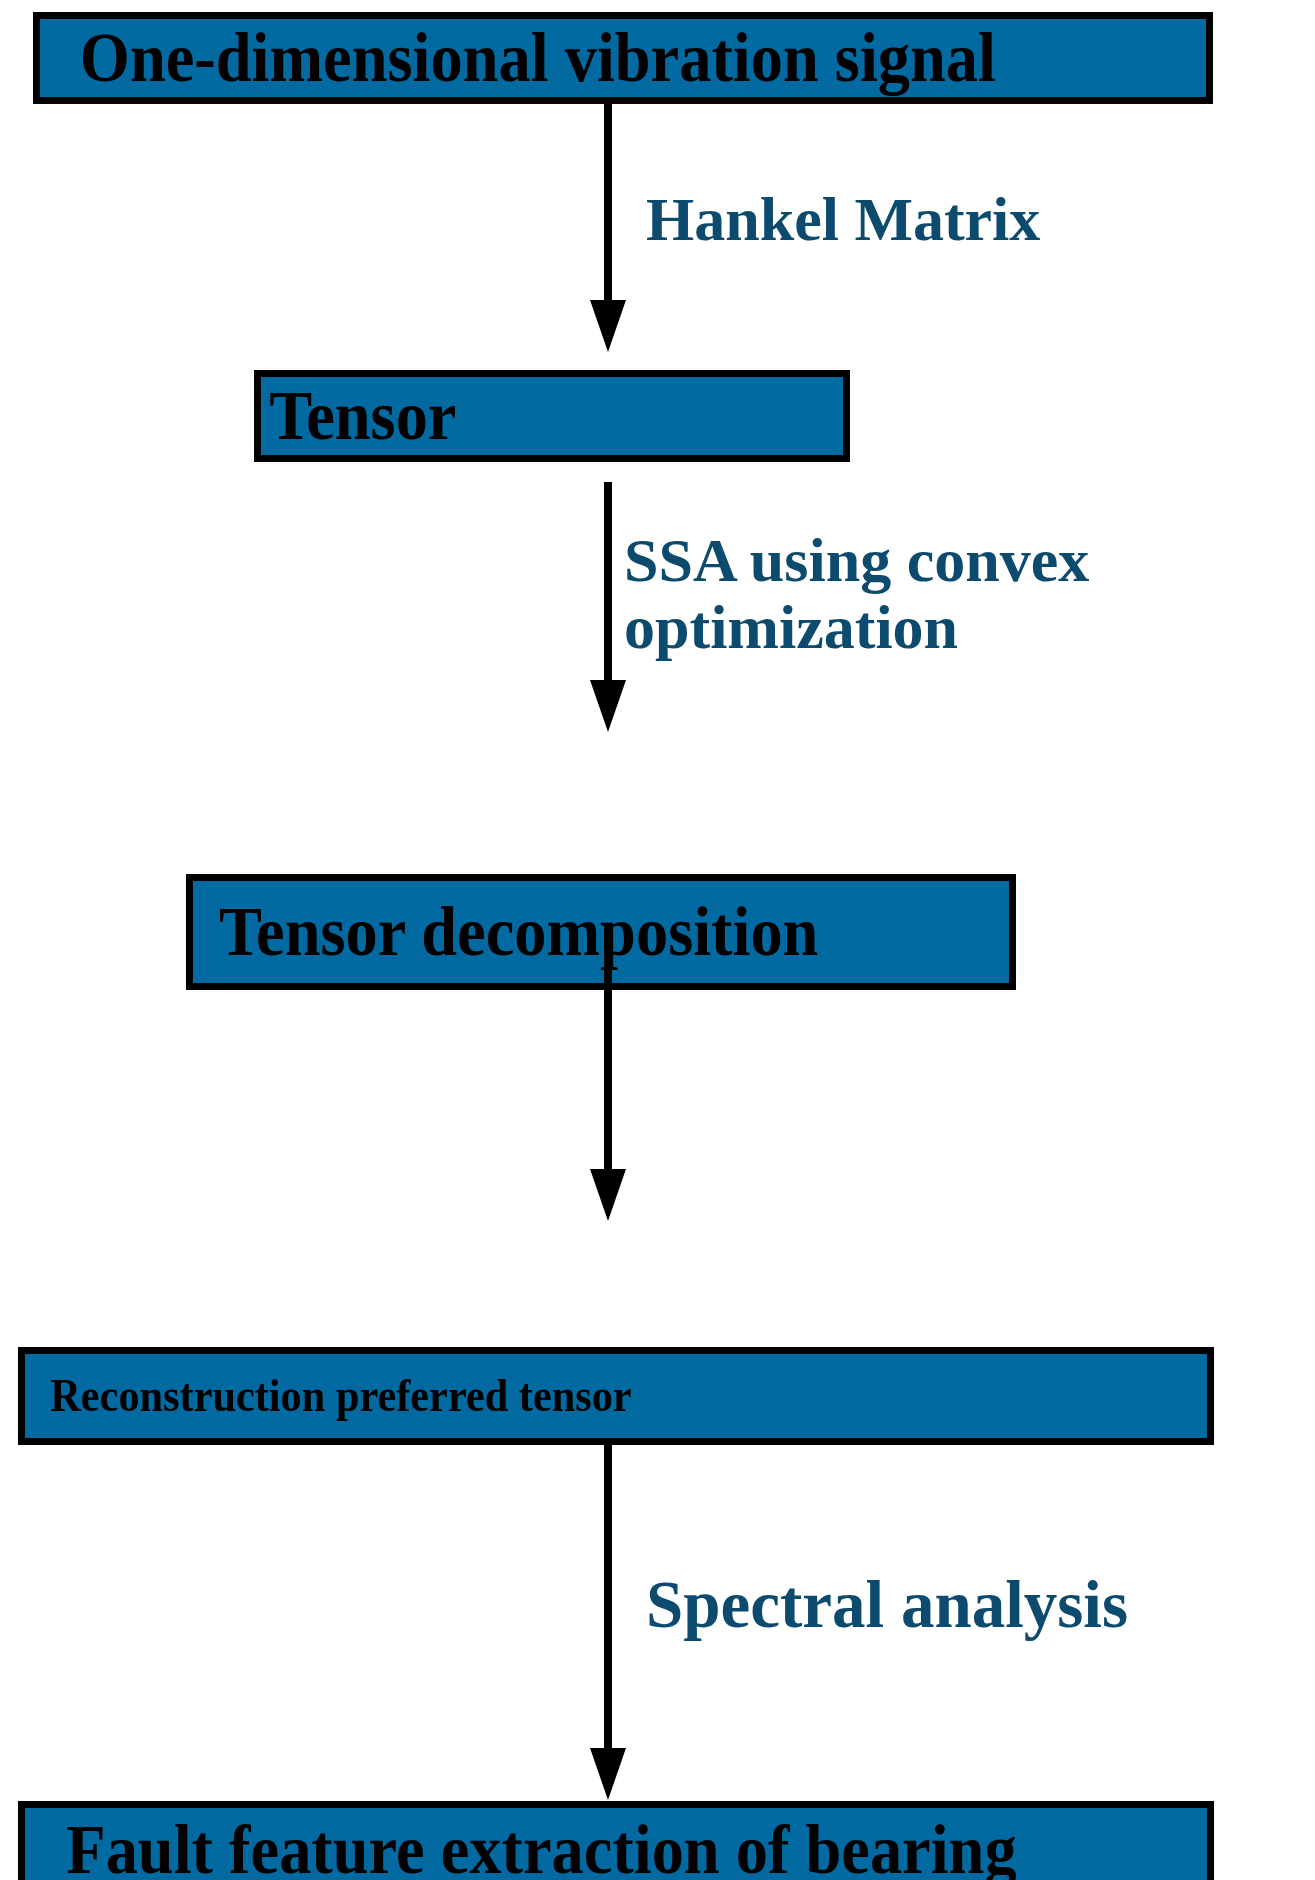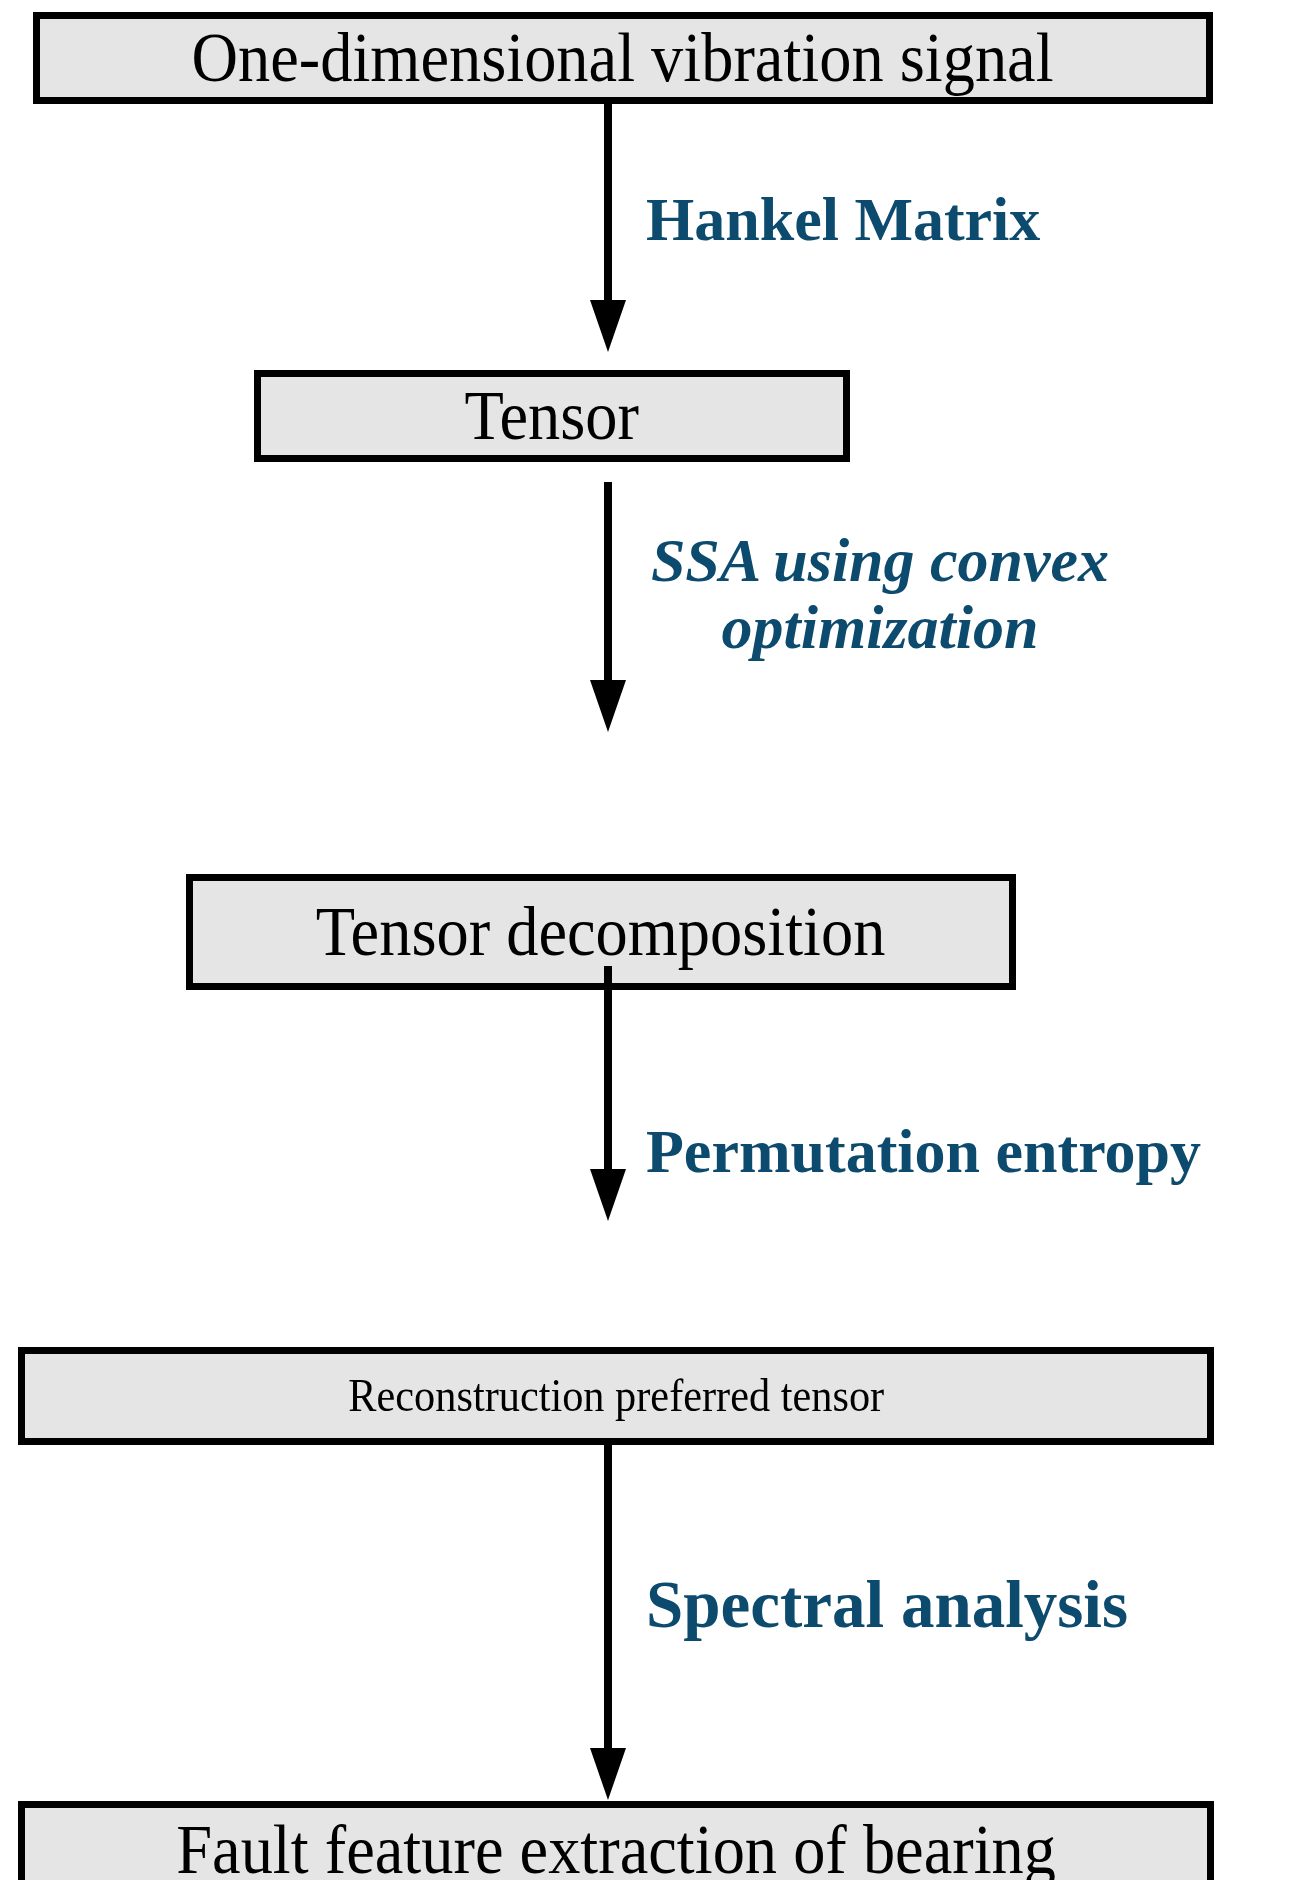--- a/index.html
+++ b/index.html
@@ -13,26 +13,25 @@
     width: 1315px;
     height: 1880px;
     background: #ffffff;
     overflow: hidden;
     font-family: "Liberation Serif", "DejaVu Serif", serif;
   }
   .node {
     position: absolute;
     box-sizing: border-box;
     border: 7px solid #000000;
-    background: #e5e5e5;
+    background: #0369a1;
     display: flex;
     align-items: center;
-    justify-content: center;
     color: #000000;
-    font-weight: normal;
+    font-weight: bold;
     white-space: nowrap;
   }
   .node-label {
     display: block;
     line-height: 1;
     transform: scaleX(0.92);
     transform-origin: center center;
   }
   .edge-line {
     position: absolute;
@@ -67,21 +66,21 @@
   #edge-0-head { left: 590px; top: 300px; }
   #edge-1-line { left: 604px; top: 482px;  height: 200px; }
   #edge-1-head { left: 590px; top: 680px; }
   #edge-2-line { left: 604px; top: 966px;  height: 205px; }
   #edge-2-head { left: 590px; top: 1169px; }
   #edge-3-line { left: 604px; top: 1445px; height: 305px; }
   #edge-3-head { left: 590px; top: 1748px; }
 
   
   #edge-label-0 { left: 646px; top: 186px;  font-size: 62px; }
-  #edge-label-1 { left: 590px; top: 527px;  font-size: 62px; text-align: center; width: 580px; font-style: italic; }
+  #edge-label-1 { left: 624px; top: 527px;  font-size: 62px; text-align: left; width: 580px; }
   #edge-label-2 { left: 646px; top: 1118px; font-size: 62px; }
   #edge-label-3 { left: 646px; top: 1568px; font-size: 67px; }
 </style>
 </head>
 <body>
 
 <div id="canvas">
 
   <div class="node" id="node-0">
     <span class="node-label">One-dimensional vibration signal</span>
@@ -99,21 +98,20 @@
   <div class="edge-head" id="edge-1-head"></div>
   <div class="edge-label" id="edge-label-1">SSA using convex
 optimization</div>
 
   <div class="node" id="node-2">
     <span class="node-label">Tensor decomposition</span>
   </div>
 
   <div class="edge-line" id="edge-2-line"></div>
   <div class="edge-head" id="edge-2-head"></div>
-  <div class="edge-label" id="edge-label-2">Permutation entropy</div>
 
   <div class="node" id="node-3">
     <span class="node-label">Reconstruction preferred tensor</span>
   </div>
 
   <div class="edge-line" id="edge-3-line"></div>
   <div class="edge-head" id="edge-3-head"></div>
   <div class="edge-label" id="edge-label-3">Spectral analysis</div>
 
   <div class="node" id="node-4">

